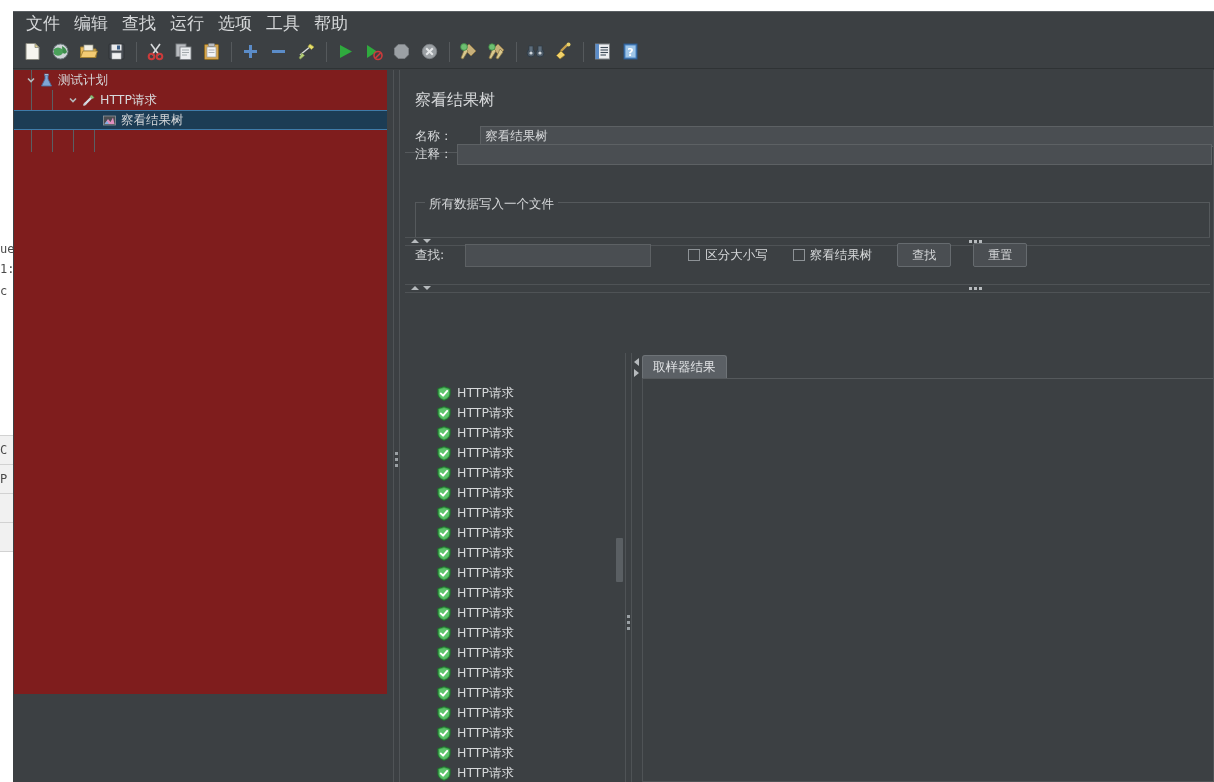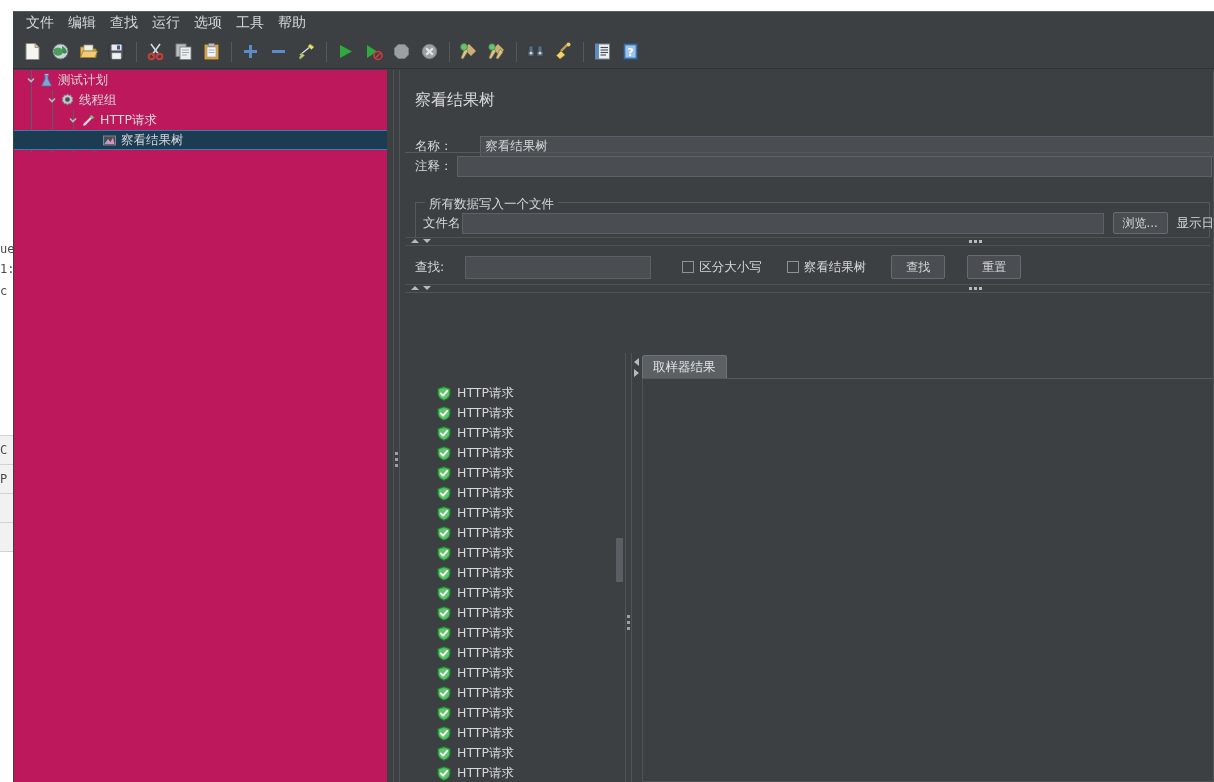--- a/index.html
+++ b/index.html
@@ -54,21 +54,21 @@
   
   .menubar {
     position: absolute; left: 0; top: 0;
     width: 1201px; height: 23px;
     background: #3c4043;
     display: flex; align-items: center;
     padding-left: 6px;
     box-sizing: border-box;
   }
   .menu-item {
-    font-size: 14px;
+    font-size: 17px;
     color: #d6d8da;
     padding: 2px 7px 3px 7px;
     cursor: default;
     white-space: nowrap;
   }
 
   
   .toolbar {
     position: absolute; left: 0; top: 23px;
     width: 1201px; height: 34px;
@@ -89,22 +89,22 @@
   .tb-sep {
     width: 1px; height: 20px;
     background: #55595c;
     margin: 0 5px;
   }
 
   
   .tree-panel {
     position: absolute;
     left: 1px; top: 58px;
-    width: 373px; height: 712px;
-    background: #be185d;
+    width: 373px; height: 624px;
+    background: #7f1d1d;
     overflow: hidden;
   }
   .tree-row {
     position: relative;
     height: 20px;
     display: flex; align-items: center;
     font-size: 12.5px;
     color: #d6d8da;
     cursor: default;
     white-space: nowrap;
@@ -612,34 +612,20 @@
         </span>
         <span class="tree-icon">
           <svg width="15" height="15" viewBox="0 0 15 15">
             <path d="M6 1.5 L9 1.5 L9 6 L12.5 13 L2.5 13 L6 6 Z" fill="#7fa6d6" stroke="#4d6f9e" stroke-width="0.9"></path>
             <rect x="5.6" y="1" width="3.8" height="1.4" fill="#d7dee6" stroke="#4d6f9e" stroke-width="0.6"></rect>
           </svg>
         </span>
         <span>测试计划</span>
       </div>
 
-      <div class="tree-row" style="padding-left:31px;">
-        <span class="chev">
-          <svg width="10" height="10" viewBox="0 0 10 10">
-              <polyline points="2,3.5 5,6.5 8,3.5" fill="none" stroke="#b6babd" stroke-width="1.6"></polyline>
-            </svg>
-        </span>
-        <span class="tree-icon">
-          <svg width="15" height="15" viewBox="0 0 15 15">
-            <path d="M7.5 1.2 L9 2.4 L10.8 2 L11.3 3.9 L13 4.8 L12.2 6.5 L13 8.2 L11.3 9.1 L10.8 11 L9 10.6 L7.5 11.8 L6 10.6 L4.2 11 L3.7 9.1 L2 8.2 L2.8 6.5 L2 4.8 L3.7 3.9 L4.2 2 L6 2.4 Z" fill="#c6ccd2" stroke="#7b8288" stroke-width="0.8"></path>
-            <circle cx="7.5" cy="6.5" r="2.3" fill="#4a4e52" stroke="#7b8288" stroke-width="0.7"></circle>
-          </svg>
-        </span>
-        <span>线程组</span>
-      </div>
 
       <div class="tree-row" style="padding-left:52px;">
         <span class="chev">
           <svg width="10" height="10" viewBox="0 0 10 10">
               <polyline points="2,3.5 5,6.5 8,3.5" fill="none" stroke="#b6babd" stroke-width="1.6"></polyline>
             </svg>
         </span>
         <span class="tree-icon">
           <svg width="15" height="15" viewBox="0 0 15 15">
             <line x1="3" y1="12" x2="11.5" y2="3.5" stroke="#d7dee6" stroke-width="2.4"></line>
@@ -670,58 +656,52 @@
         <i></i>
           <i></i>
           <i></i>
       </div>
     </div>
 
     <div class="right-panel">
 
       <div class="panel-title">察看结果树</div>
 
-      <div class="field-row" style="top:64px; height:24px;gap:24px;">
+      <div class="field-row" style="top:54px; height:24px;gap:24px;">
         <span class="field-label" style="width:56px; text-align:left; padding-left:14px; box-sizing:border-box;">名称：</span>
         <input class="txt-input" style="width: 745px;" type="text" value="察看结果树">
       </div>
 
       <div class="sep-line" style="left:4px; top:82px; width:805px;"></div>
 
-      <div class="field-row" style="top:84px; height:24px;">
+      <div class="field-row" style="top:72px; height:24px;">
         <span class="field-label" style="width:56px; text-align:left; padding-left:14px; box-sizing:border-box;">注释：</span>
         <input class="txt-input" style="width: 755px;" type="text" value="">
       </div>
 
       <div class="group-box" style="left:14px; top:132px; width:795px; height:40px;"></div>
       <div class="group-title" style="left:24px; top:126px;">所有数据写入一个文件</div>
 
-      <div class="field-row" style="top:141px; height:24px;">
-        <span class="field-label" style="width:62px; text-align:left; padding-left:22px; box-sizing:border-box;">文件名</span>
-        <input class="txt-input" style="width: 664px;" type="text" value="">
-        <button class="btn" style="margin-left:9px; height:22px; width:56px;">浏览...</button>
-        <span class="field-label" style="margin-left:9px;">显示日</span>
-      </div>
 
       <div class="divider-row" style="top:167px;">
         <div class="dline" style="top:0;"></div>
         <div class="dline" style="top:8px;"></div>
         <div class="tri tri-up" style="left:6px; top:2px;"></div>
         <div class="tri tri-dn" style="left:18px; top:2px;"></div>
         <div class="dots3" style="left:564px; top:3px;">
             <i></i>
             <i></i>
             <i></i>
           </div>
       </div>
 
-      <div class="field-row" style="top:183px; height:28px;gap:11px;">
+      <div class="field-row" style="top:171px; height:28px;gap:11px;">
         <span class="field-label" style="padding-left:14px;">查找:</span>
         <input class="txt-input" style="width: 186px; margin-left: 10px; height: 23px;" type="text" value="">
-        <span class="chk-wrap" style="margin-left:20px;">
+        <span class="chk-wrap" style="margin-left:26px;">
           <span class="chkbox"></span>
           <span class="field-label">区分大小写</span>
         </span>
         <span class="chk-wrap" style="margin-left:14px;">
           <span class="chkbox"></span>
           <span class="field-label">察看结果树</span>
         </span>
         <button class="btn" style="margin-left:14px; width:54px; height:24px;">查找</button>
         <button class="btn" style="margin-left:11px; width:54px; height:24px;">重置</button>
       </div>

